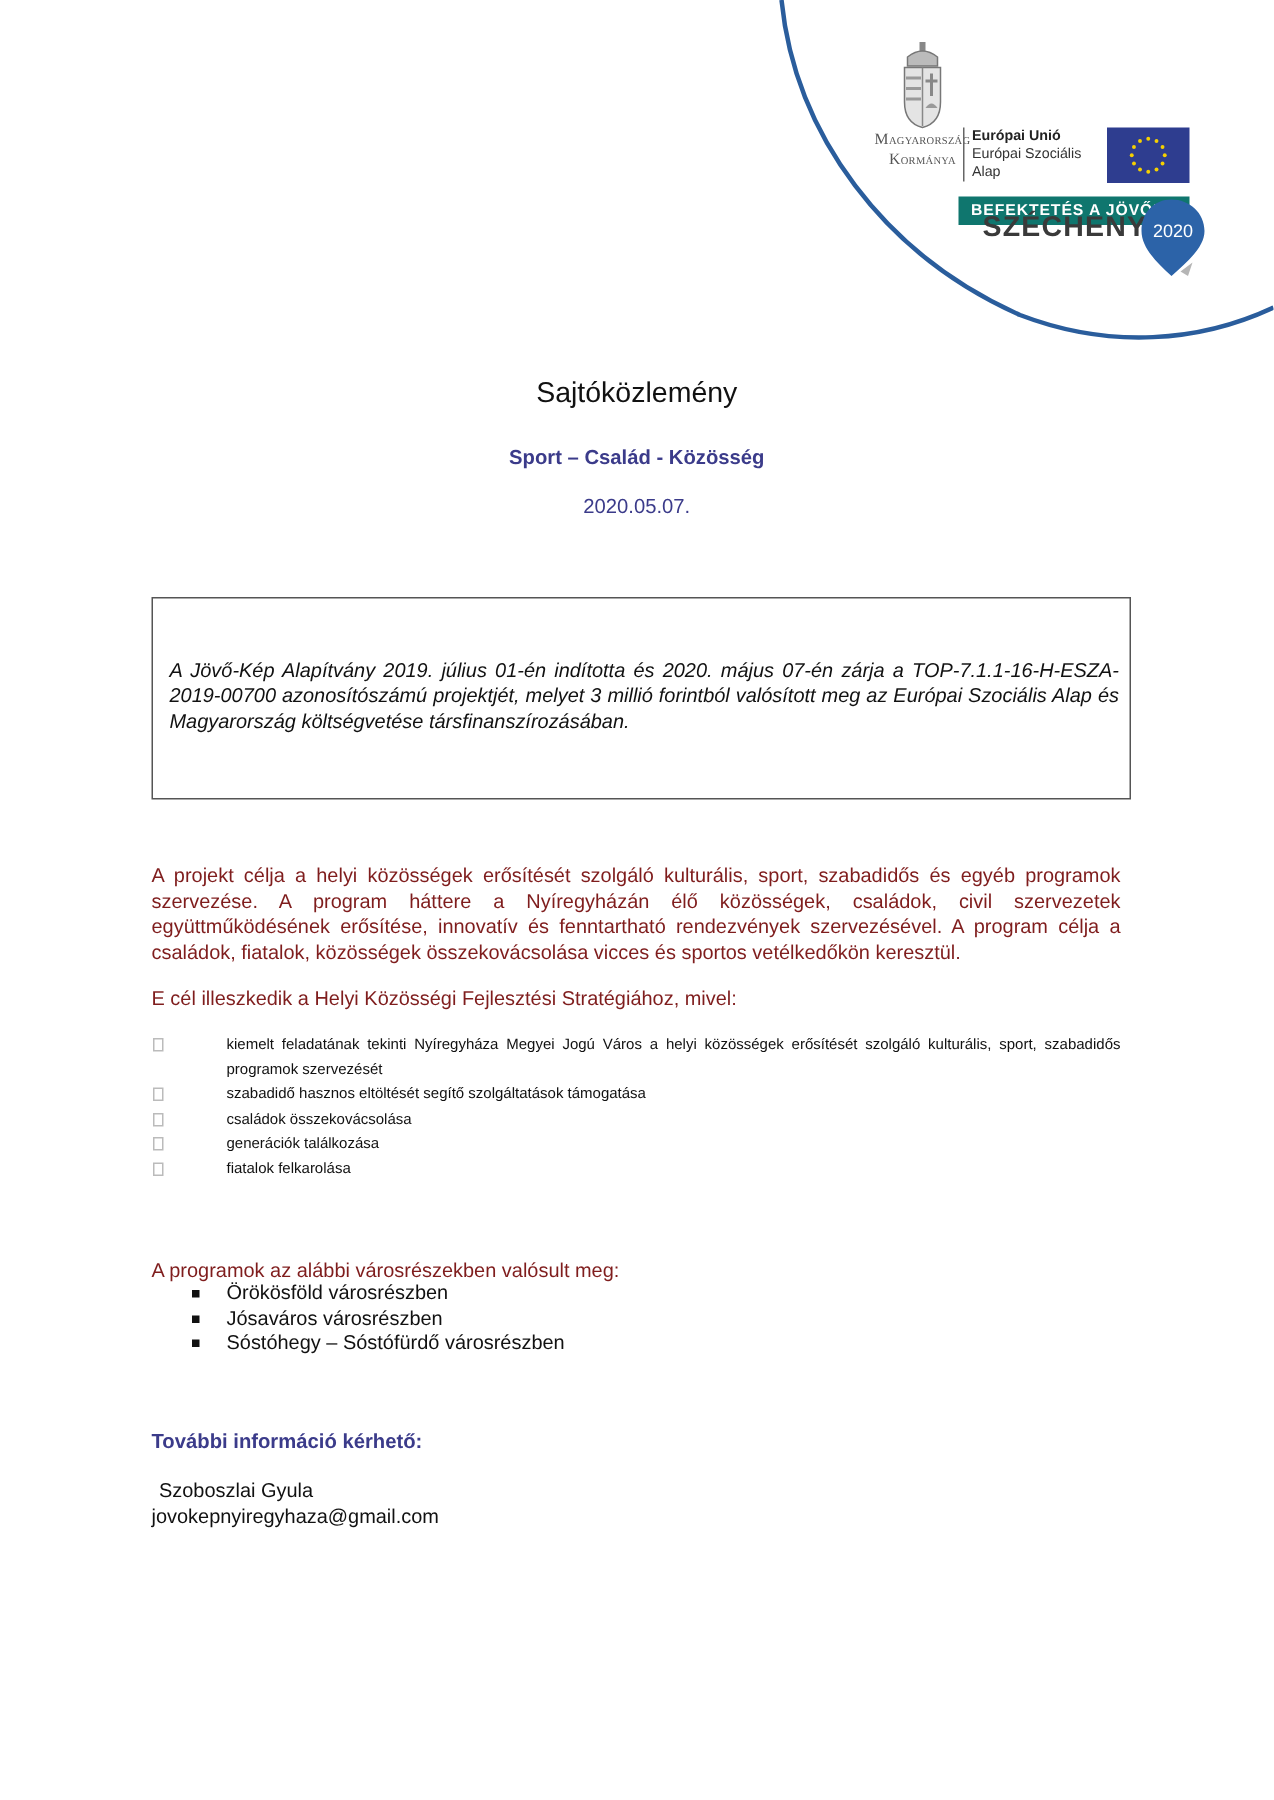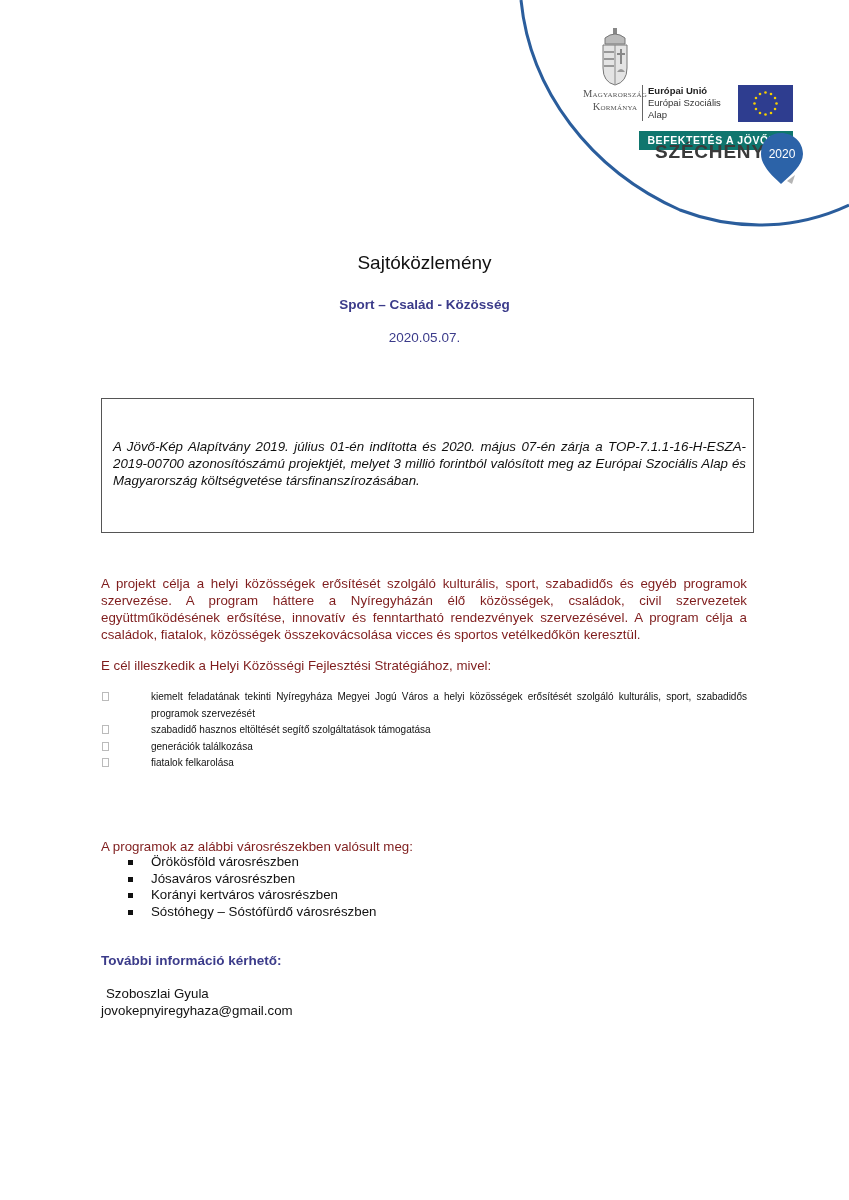--- a/index.html
+++ b/index.html
@@ -111,28 +111,28 @@
 <div class="summary-box">
   <div class="summary-text">A Jövő-Kép Alapítvány 2019. július 01-én indította és 2020. május 07-én zárja a TOP-7.1.1-16-H-ESZA-2019-00700 azonosítószámú projektjét, melyet 3 millió forintból valósított meg az Európai Szociális Alap és Magyarország költségvetése társfinanszírozásában.</div>
 </div>
 
 <div class="para p1">A projekt célja a helyi közösségek erősítését szolgáló kulturális, sport, szabadidős és egyéb programok szervezése. A program háttere a Nyíregyházán élő közösségek, családok, civil szervezetek együttműködésének erősítése, innovatív és fenntartható rendezvények szervezésével. A program célja a családok, fiatalok, közösségek összekovácsolása vicces és sportos vetélkedőkön keresztül.</div>
 <div class="para p2">E cél illeszkedik a Helyi Közösségi Fejlesztési Stratégiához, mivel:</div>
 
 <ul class="sq-list">
   <li><span class="sq-box"></span><span>kiemelt feladatának tekinti Nyíregyháza Megyei Jogú Város a helyi közösségek erősítését szolgáló kulturális, sport, szabadidős programok szervezését</span></li>
   <li><span class="sq-box"></span><span>szabadidő hasznos eltöltését segítő szolgáltatások támogatása</span></li>
+  <li><span class="sq-box"></span><span>családok összekovácsolása</span></li>
   <li><span class="sq-box"></span><span>generációk találkozása</span></li>
   <li><span class="sq-box"></span><span>fiatalok felkarolása</span></li>
 </ul>
 
 <div class="para p3">A programok az alábbi városrészekben valósult meg:</div>
 
 <ul class="dist-list">
   <li><span class="dist-bullet"></span><span>Örökösföld városrészben</span></li>
   <li><span class="dist-bullet"></span><span>Jósaváros városrészben</span></li>
-  <li><span class="dist-bullet"></span><span>Korányi kertváros városrészben</span></li>
   <li><span class="dist-bullet"></span><span>Sóstóhegy – Sóstófürdő városrészben</span></li>
 </ul>
 
 <div class="info-heading">További információ kérhető:</div>
 <div class="contact-name">Szoboszlai Gyula</div>
 <div class="contact-email">jovokepnyiregyhaza@gmail.com</div>
 
 </body></html>

